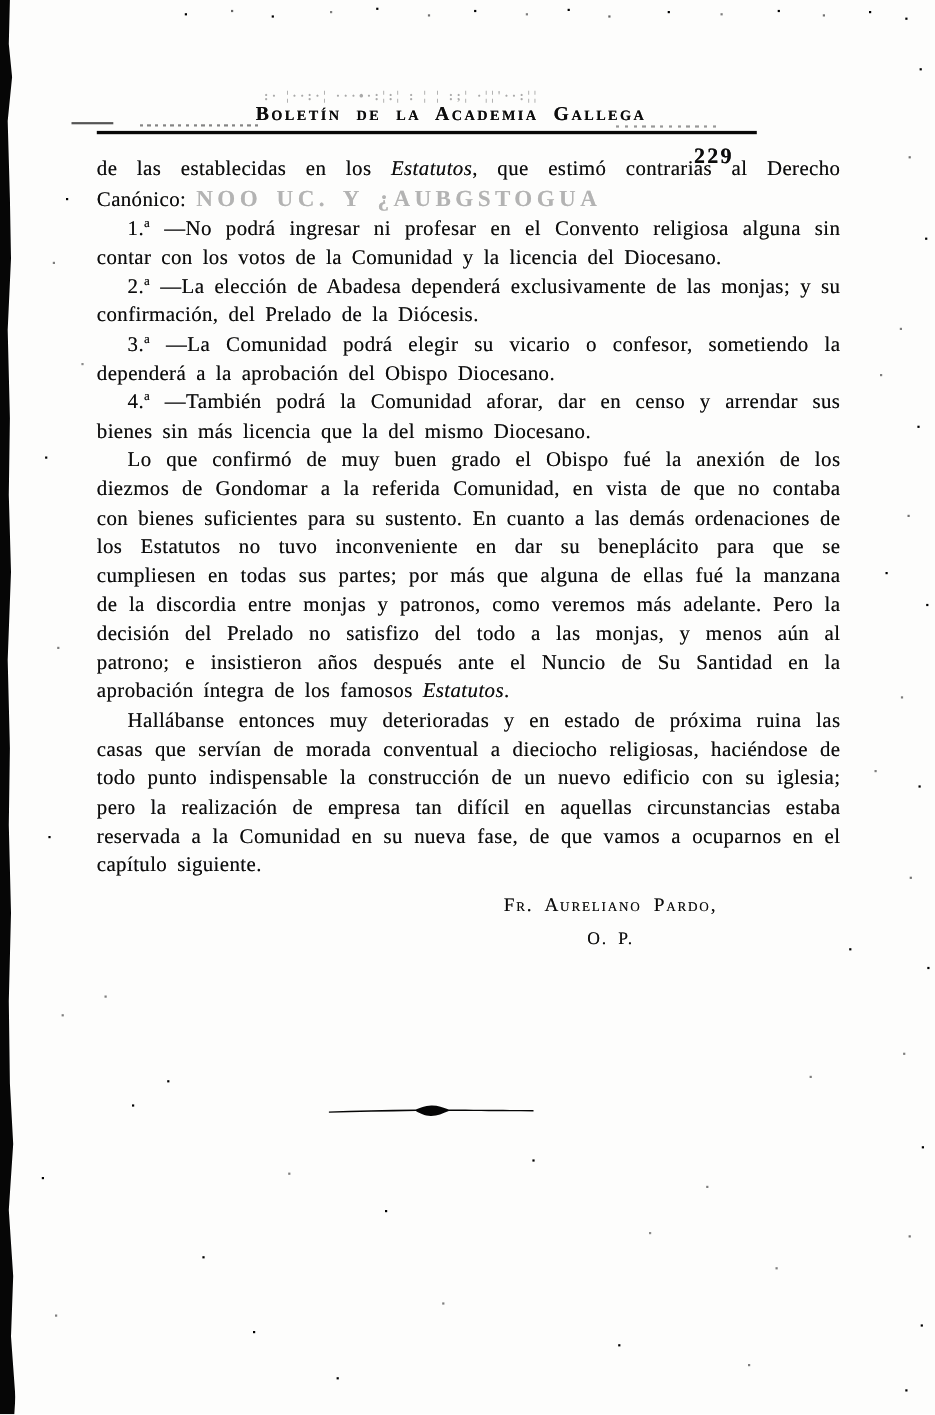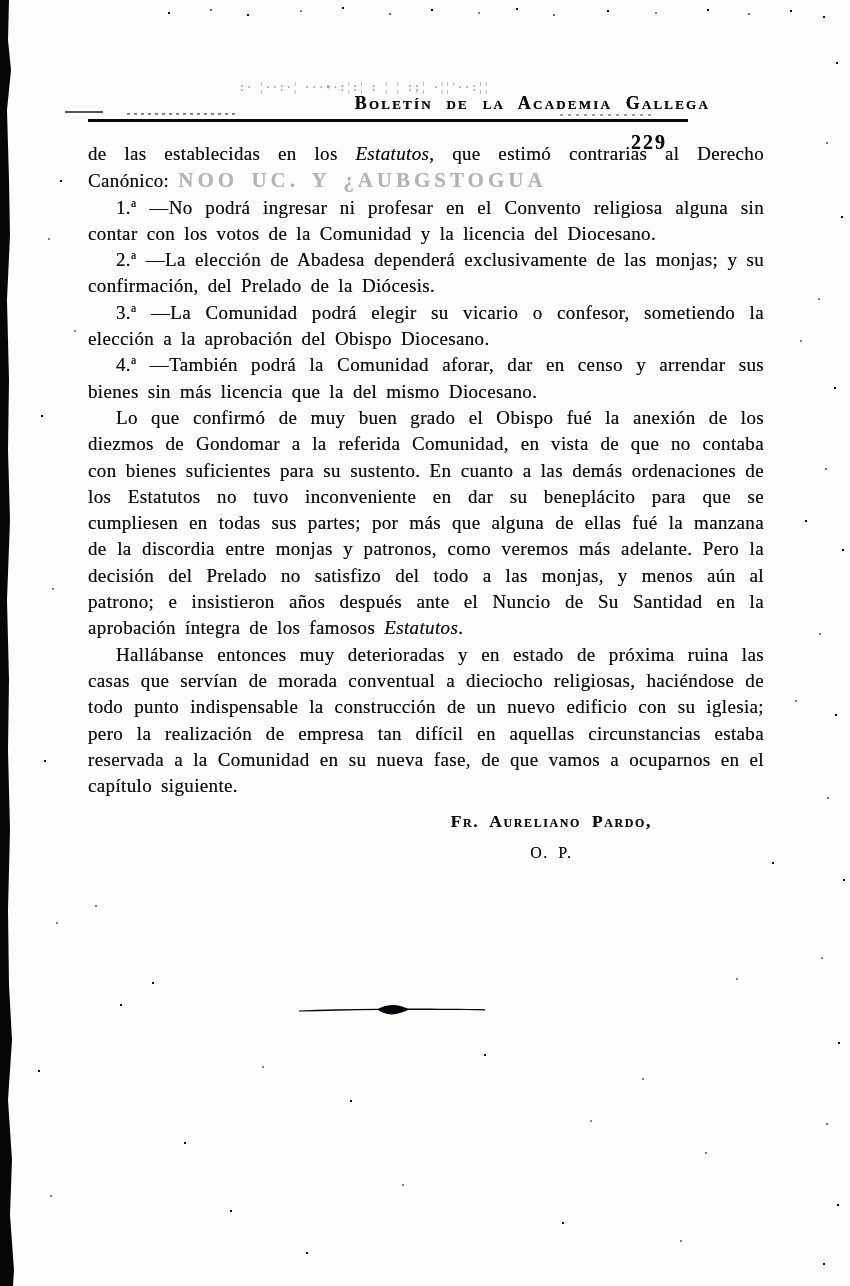--- a/index.html
+++ b/index.html
@@ -47,21 +47,21 @@
 
   
   .ghost-header {
     position: absolute; top: 80px; left: 240px; width: 340px;
     font-size: 12px; font-weight: bold; letter-spacing: 3px;
     color: #000; opacity: .33; filter: blur(.5px);
     white-space: nowrap; overflow: hidden;
   }
   .running-title {
     position: absolute; top: 93px; left: 110px; width: 600px;
-    text-align: right;
+    text-align: center;
     font-variant: small-caps; font-weight: bold;
     font-size: 18px; letter-spacing: 2.2px; word-spacing: 7px;
     text-shadow: 0 0 .5px rgba(0,0,0,.75);
   }
   .page-number {
     position: absolute; top: 95px; left: 631px;
     font-size: 20px; font-weight: bold; letter-spacing: 2px;
     text-shadow: 0 0 .5px rgba(0,0,0,.75);
     margin-top: 36px;
   }
@@ -95,21 +95,21 @@
   .content p { margin: 0; }
   .indent { text-indent: 28px; }
   sup.ord { font-size: .62em; vertical-align: super; line-height: 0; }
   .ghost {
     opacity: .3; filter: blur(.6px);
     letter-spacing: 4px; font-weight: bold; font-size: 21px;
   }
 
   .signature { width: max-content; margin: 9px 112px 0 auto; text-align: center; }
   .sig-name {
-    font-variant: small-caps; font-weight: bold;
+    font-variant: small-caps; font-weight: normal;
     font-size: 17.5px; letter-spacing: 1.6px; word-spacing: 5px;
   }
   .sig-order {
     font-variant: small-caps; font-weight: normal;
     font-size: 16px; margin-top: 5px; letter-spacing: 1.5px;
   }
   .continuara { margin: 12px 0 0 39px !important; font-style: italic; font-size: 18px; text-indent: 0; }
 
   
   .divider { position: absolute; top: 1003px; left: 298px; width: 188px; height: 14px; }
@@ -131,21 +131,21 @@
   <div class="header-rule"></div>
 
   <div class="content">
 
     <p><span>de las establecidas en los </span><i>Estatutos</i><span>, que estimó contrarias al Derecho Canónico:</span> <span class="ghost">NOO UC. Y ¿AUBGSTOGUA</span></p>
 
     <p class="indent"><span>1.</span><sup class="ord">a</sup><span> —No podrá ingresar ni profesar en el Convento religiosa alguna sin contar con los votos de la Comunidad y la licencia del Diocesano.</span></p>
 
     <p class="indent"><span>2.</span><sup class="ord">a</sup><span> —La elección de Abadesa dependerá exclusivamente de las monjas; y su confirmación, del Prelado de la Diócesis.</span></p>
 
-    <p class="indent"><span>3.</span><sup class="ord">a</sup><span> —La Comunidad podrá elegir su vicario o confesor, sometiendo la elección a la aprobación del Obispo Diocesano.</span></p>
+    <p class="indent"><span>3.</span><sup class="ord">a</sup><span> —La Comunidad podrá elegir su vicario o confesor, sometiendo la dependerá a la aprobación del Obispo Diocesano.</span></p>
 
     <p class="indent"><span>4.</span><sup class="ord">a</sup><span> —También podrá la Comunidad aforar, dar en censo y arrendar sus bienes sin más licencia que la del mismo Diocesano.</span></p>
 
     <p class="indent"><span>Lo que confirmó de muy buen grado el Obispo fué la anexión de los diezmos de Gondomar a la referida Comunidad, en vista de que no contaba con bienes suficientes para su sustento. En cuanto a las demás ordenaciones de los Estatutos no tuvo inconveniente en dar su beneplácito para que se cumpliesen en todas sus partes; por más que alguna de ellas fué la manzana de la discordia entre monjas y patronos, como veremos más adelante. Pero la decisión del Prelado no satisfizo del todo a las monjas, y menos aún al patrono; e insistieron años después ante el Nuncio de Su Santidad en la aprobación íntegra de los famosos </span><i>Estatutos</i><span>.</span></p>
 
     <p class="indent">Hallábanse entonces muy deterioradas y en estado de próxima ruina las casas que servían de morada conventual a dieciocho religiosas, haciéndose de todo punto indispensable la construcción de un nuevo edificio con su iglesia; pero la realización de empresa tan difícil en aquellas circunstancias estaba reservada a la Comunidad en su nueva fase, de que vamos a ocuparnos en el capítulo siguiente.</p>
 
     <div class="signature">
       <div class="sig-name">Fr. Aureliano Pardo,</div>
       <div class="sig-order">O. P.</div>

